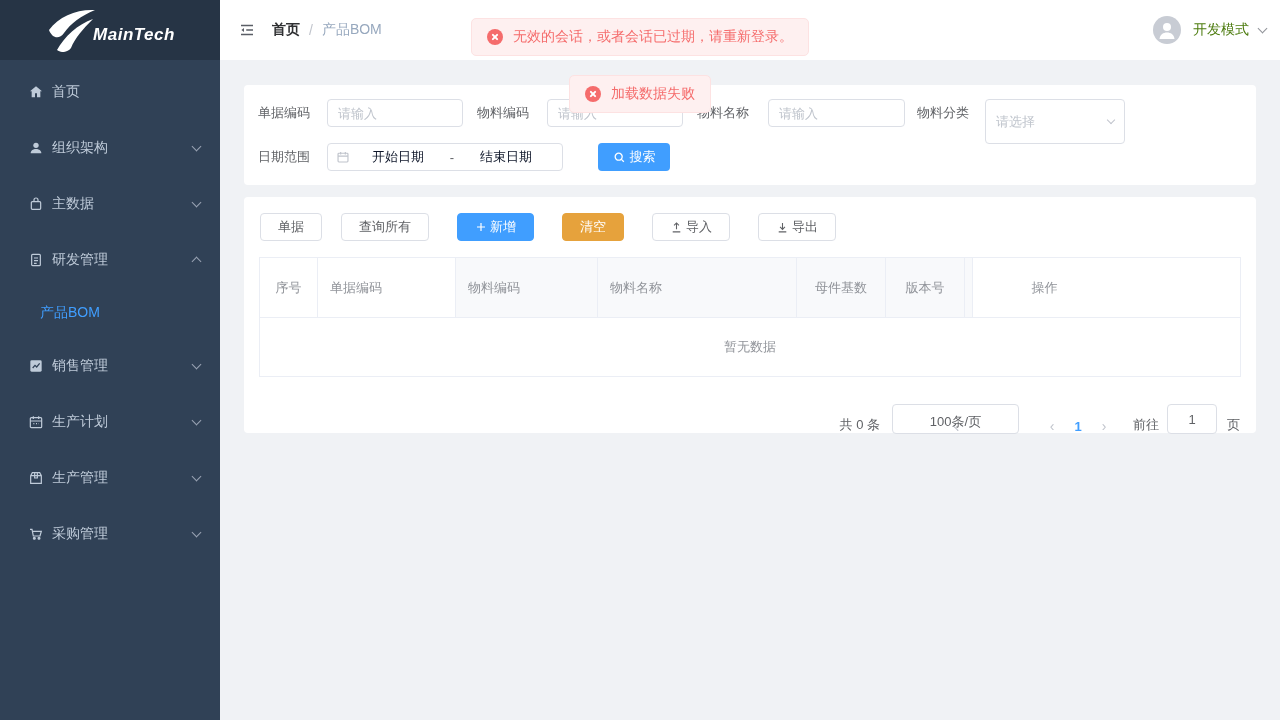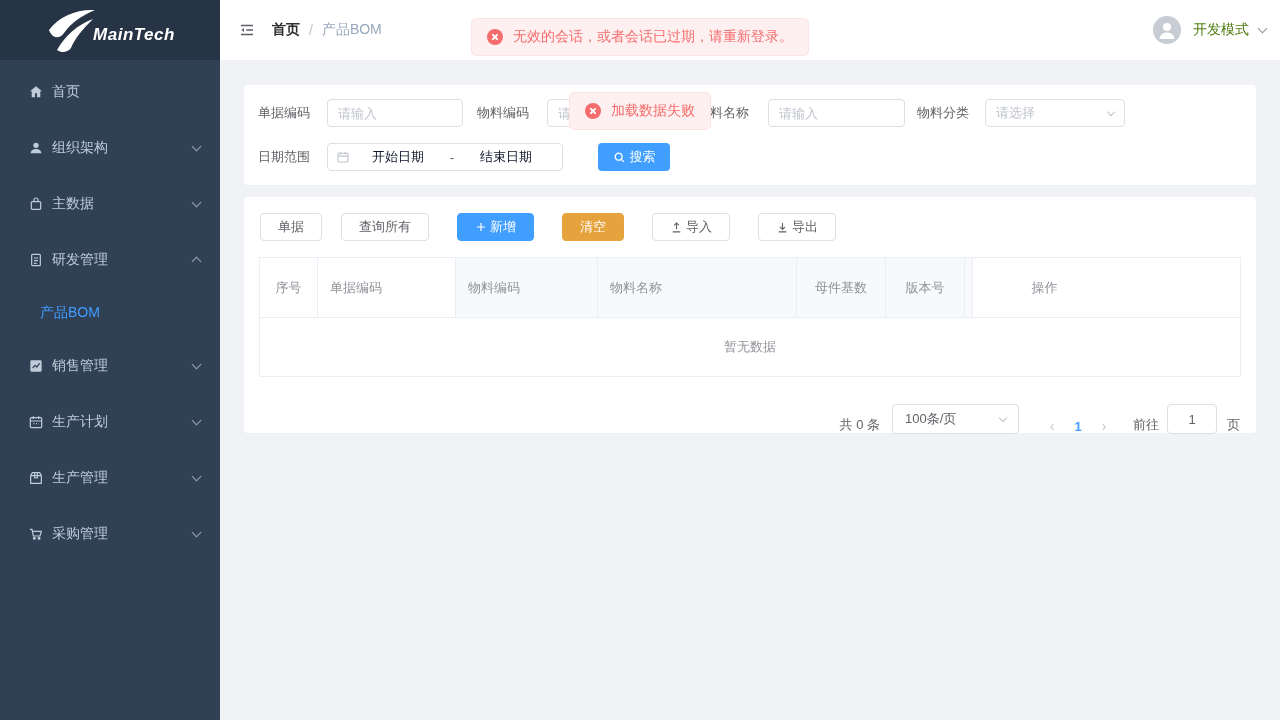--- a/index.html
+++ b/index.html
@@ -27,35 +27,35 @@
   .bc-sep { color:#c0c4cc; margin:0 9px; }
   .bc-cur { color:#97a8be; }
   .topbar-right { margin-left:auto; margin-right:14px; display:flex; align-items:center; cursor:pointer; }
   .avatar { width:28px; height:28px; border-radius:50%; background:#c8ccd4; display:flex; align-items:center; justify-content:center; overflow:hidden; }
   .user-mode { font-size:14px; color:#4d7c0f; margin:0 10px 0 12px; }
   .chev-dark { width:7px; height:7px; border-right:1.5px solid #909399; border-bottom:1.5px solid #909399; transform:rotate(45deg); margin-top:-3px; }
 
   
   .toast { position:absolute; left:50%; transform:translateX(-50%); background:#fef0f0; border:1px solid #fde2e2; border-radius:5px; display:flex; align-items:center; padding:9px 15px; z-index:50; }
   .toast-1 { top:18px; }
-  .toast-2 { top:92px; }
+  .toast-2 { top:75px; }
   .toast-text { color:#f56c6c; font-size:14px; margin-left:10px; white-space:nowrap; }
   .err-icon { width:16px; height:16px; border-radius:50%; background:#f56c6c; position:relative; flex:0 0 16px; }
   .err-icon::before,.err-icon::after { content:""; position:absolute; left:7px; top:4px; width:2px; height:8px; background:#fff; border-radius:1px; }
   .err-icon::before { transform:rotate(45deg); }
   .err-icon::after { transform:rotate(-45deg); }
 
   
   .search-card { position:absolute; left:244px; top:85px; width:1012px; height:100px; background:#fff; border-radius:4px; z-index:1; }
   .table-card { position:absolute; left:244px; top:197px; width:1012px; height:236px; background:#fff; border-radius:4px; }
 
   .f-label { position:absolute; height:28px; line-height:28px; font-size:13px; color:#606266; font-weight:500; }
   .f-input { position:absolute; height:28px; border:1px solid #dcdfe6; border-radius:4px; font-size:13px; color:#606266; padding:0 10px; outline:none; font-family:inherit; background:#fff; }
   .f-input::placeholder { color:#bfc4cc; }
-  .f-select { position:absolute; height:28px; border:1px solid #dcdfe6; border-radius:4px; font-size:13px; color:#bfc4cc; padding:0 10px; line-height:26px; display:flex; justify-content:space-between; align-items:center; cursor:pointer; background:#fff; }
+  .f-select { position:absolute; height:45px; border:1px solid #dcdfe6; border-radius:4px; font-size:13px; color:#bfc4cc; padding:0 10px; line-height:26px; display:flex; justify-content:space-between; align-items:center; cursor:pointer; background:#fff; }
   .sel-chev { width:6px; height:6px; border-right:1.2px solid #c0c4cc; border-bottom:1.2px solid #c0c4cc; transform:rotate(45deg); margin-top:-3px; }
   .date-range { position:absolute; height:28px; border:1px solid #dcdfe6; border-radius:4px; display:flex; align-items:center; padding:0 8px; background:#fff; cursor:pointer; }
   .date-ph { color:#0f172a; font-size:13px; flex:1; text-align:center; }
   .date-sep { color:#606266; font-size:13px; padding:0 4px; }
   .search-btn { position:absolute; height:28px; background:#409eff; color:#fff; border:none; border-radius:4px; font-size:13px; display:flex; align-items:center; justify-content:center; cursor:pointer; font-family:inherit;margin-left:20px; }
   .search-btn svg { margin-right:4px; }
 
   
   .toolbar { position:absolute; left:16px; top:16px; display:flex; align-items:center;justify-content:center; }
   .btn { height:28px; padding:0 17px; border:1px solid #dcdfe6; background:#fff; border-radius:4px; font-size:13px; color:#606266; display:flex; align-items:center; justify-content:center; cursor:pointer; margin-right:19px; font-family:inherit; white-space:nowrap; }
@@ -69,21 +69,21 @@
   .thead { display:flex; height:60px; border-bottom:1px solid #ebeef5; }
   .th { background:#f8f9fb; color:#909399; font-size:13px; font-weight:500; display:flex; align-items:center; border-right:1px solid #ebeef5; padding-left:12px; }
   .th:last-child { border-right:none; }
   .th.white { background:#fff; }
   .th.center { justify-content:center; padding-left:0; }
   .empty-row { height:58px; display:flex; align-items:center; justify-content:center; color:#909399; font-size:13px; }
 
   
   .pagination { position:absolute; right:16px; top:194px; height:30px; display:flex; align-items:flex-end; font-size:13px; color:#606266;margin-top:13px; }
   .pg-total { margin-right:12px; }
-  .pg-size { width:127px; height:30px; border:1px solid #dcdfe6; border-radius:4px; display:flex; align-items:center; justify-content:space-between; padding:0 12px; margin-right:20px; cursor:pointer; color:#606266; }
+  .pg-size { width:127px; height:30px; border:1px solid #dcdfe6; border-radius:4px; display:flex; align-items:center; justify-content:space-between; padding:8px 12px; margin-right:20px; cursor:pointer; color:#606266;flex-direction:column; }
   .pg-arrow { width:26px; text-align:center; color:#c0c4cc; font-size:14px; cursor:pointer; }
   .pg-cur { width:26px; text-align:center; color:#409eff; font-weight:bold; cursor:pointer; }
   .pg-goto { margin-left:16px; margin-right:8px; }
   .pg-input { width:50px; height:30px; border:1px solid #dcdfe6; border-radius:4px; text-align:center; font-size:13px; color:#606266; outline:none; margin-right:10px; font-family:inherit; }
   svg { display:block; }
 </style>
 </head>
 <body>
 
 <div class="sidebar">

